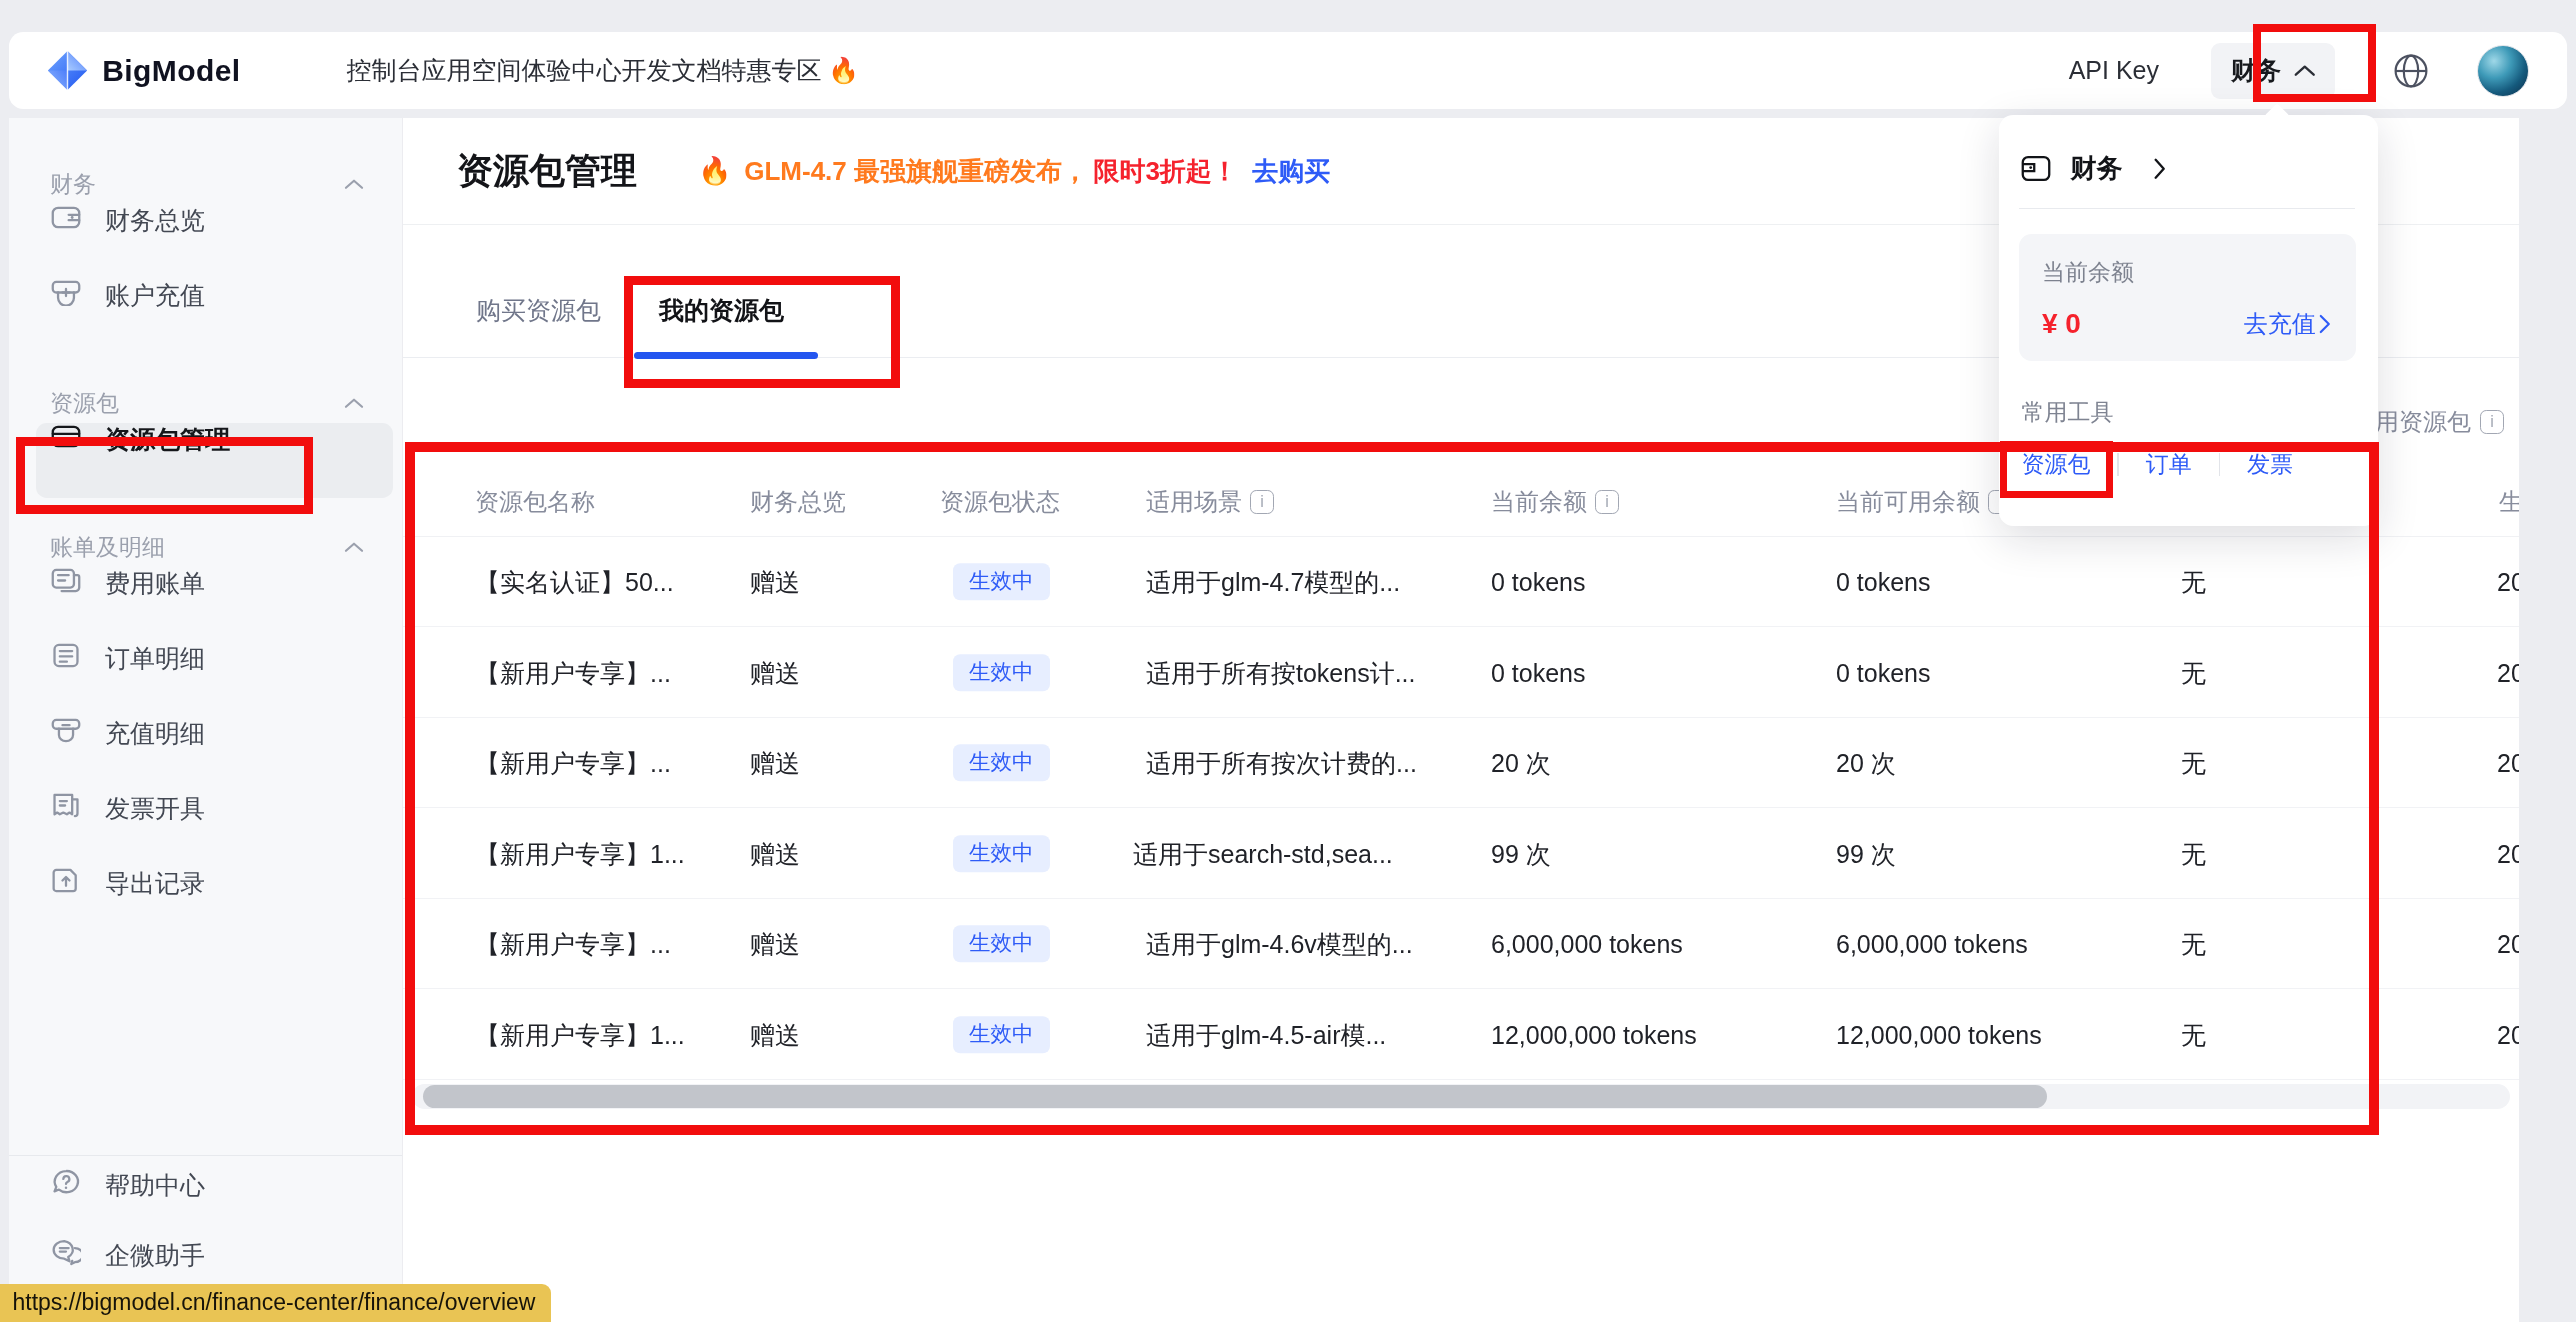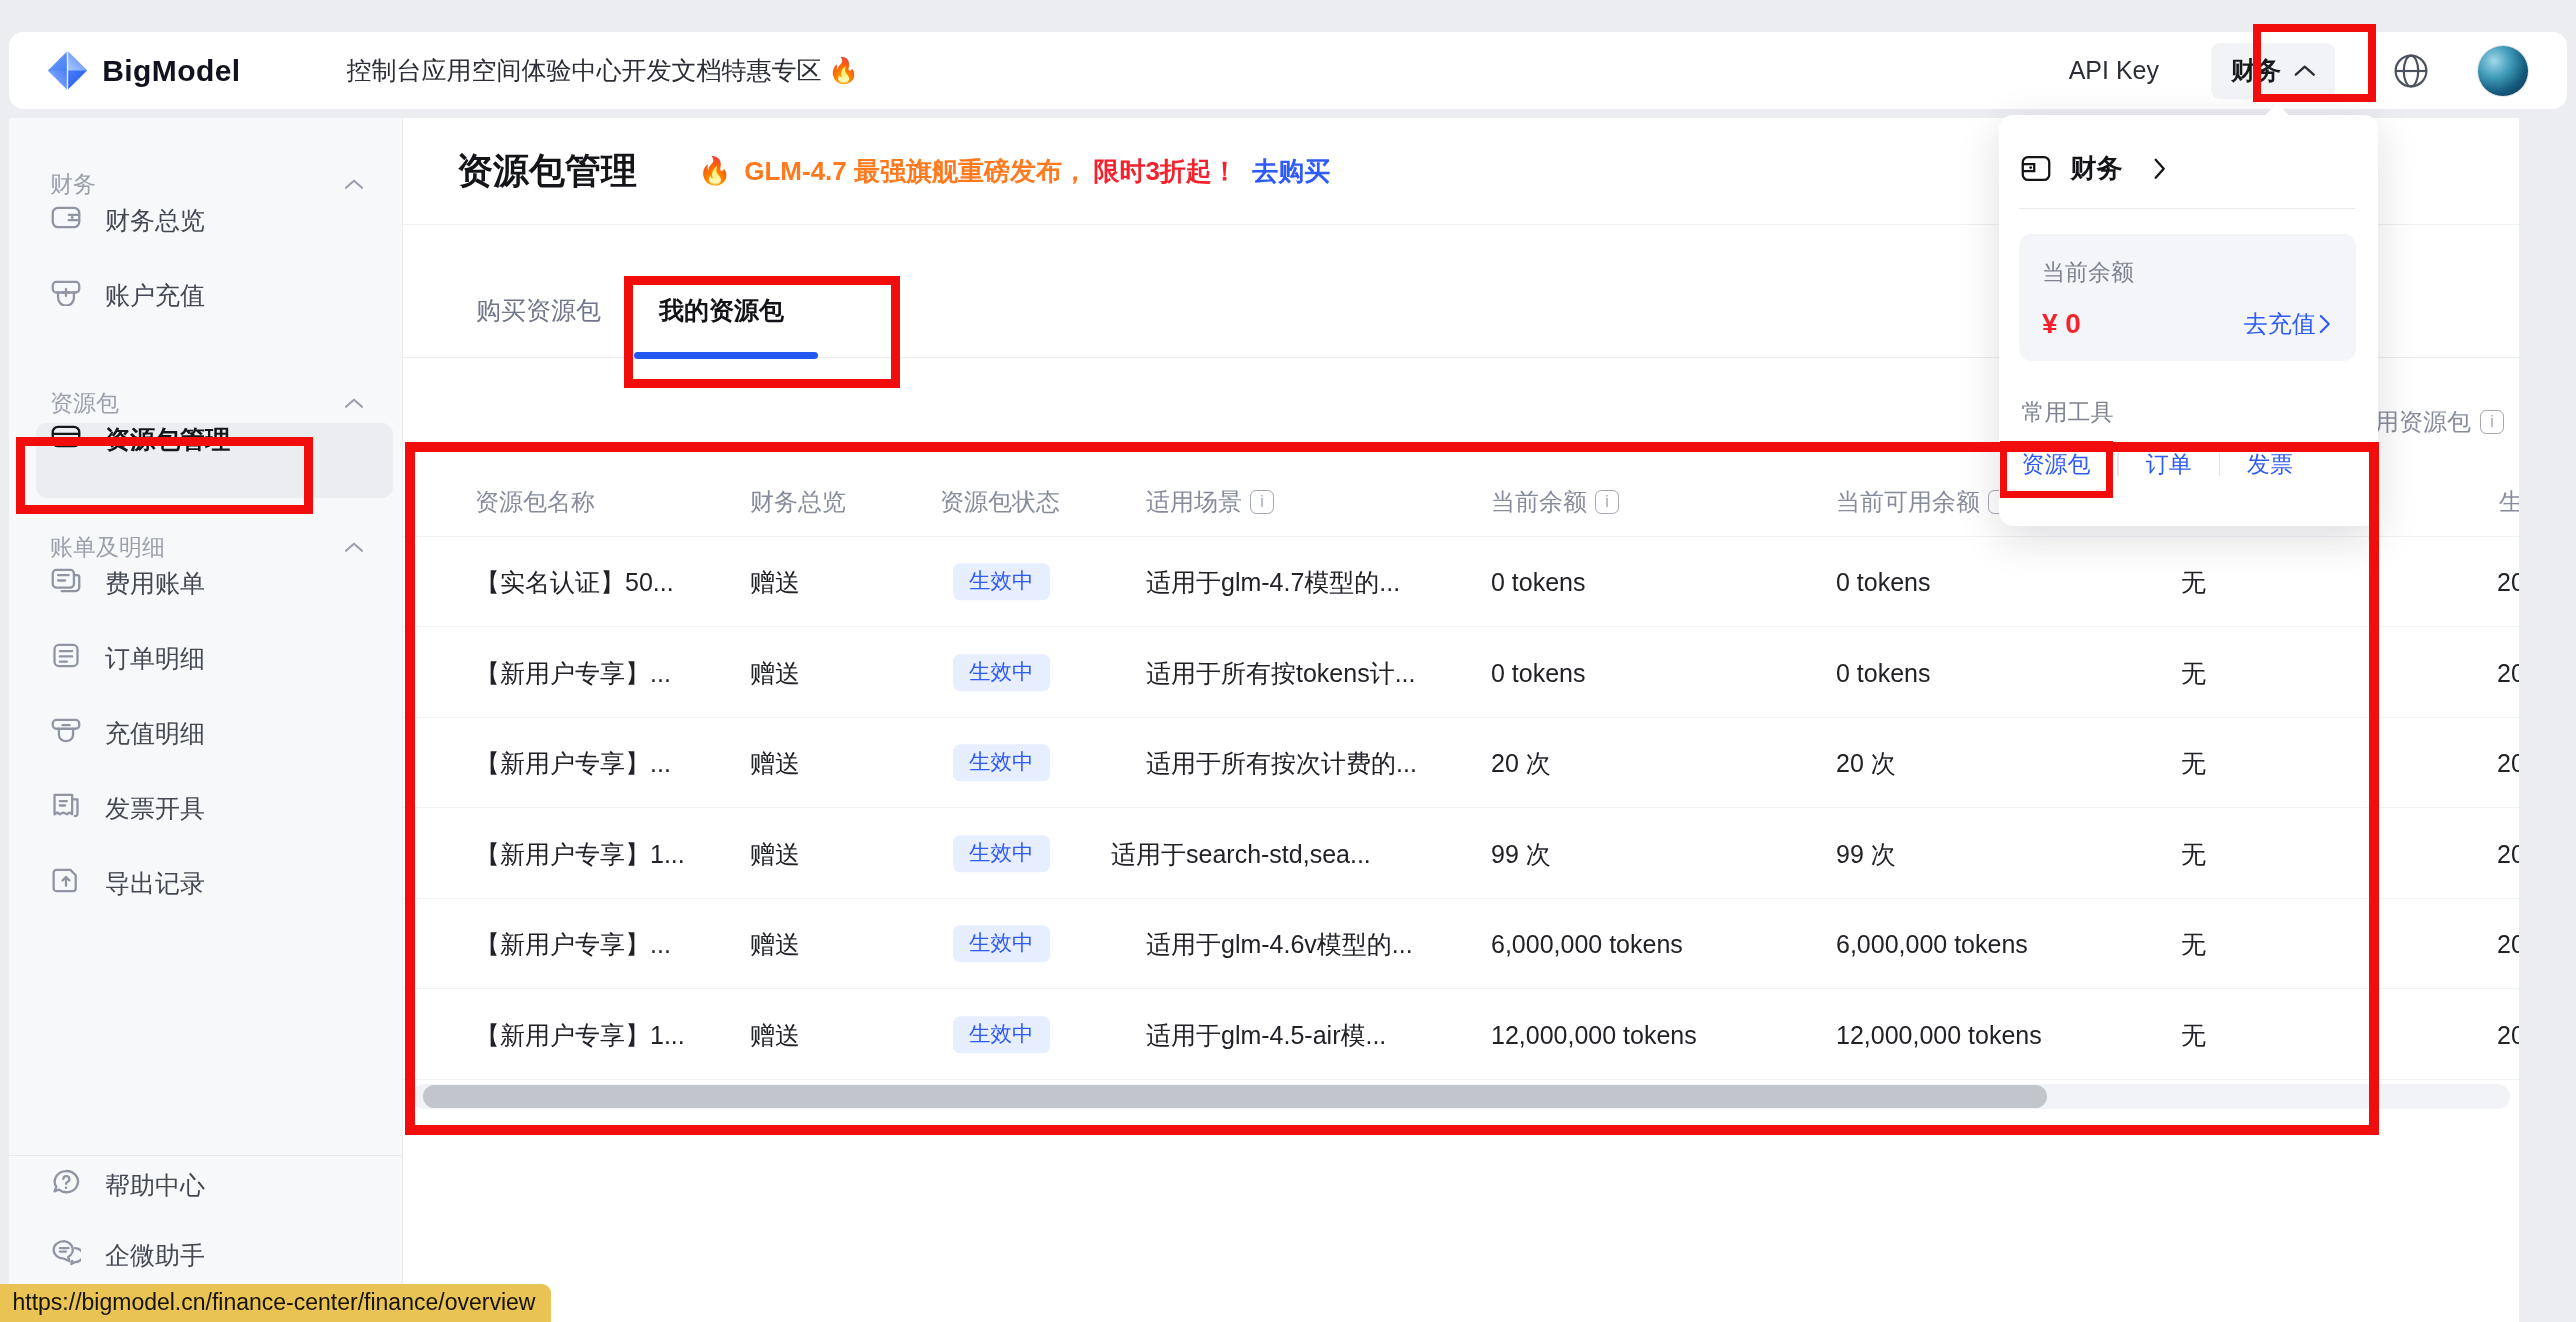--- a/index.html
+++ b/index.html
@@ -353,21 +353,21 @@
         <div class="cell" style="left: 743px;">适用于所有按次计费的...</div>
         <div class="cell" style="left: 1088px;">20 次</div>
         <div class="cell" style="left: 1433px;">20 次</div>
         <div class="cell" style="left: 1778px;">无</div>
         <div class="cell" style="left: 2094px;">20</div>
       </div>
       <div class="trow" style="top: 691px;">
         <div class="cell" style="left: 72px;">【新用户专享】1...</div>
         <div class="cell" style="left: 347px;">赠送</div>
         <div class="cell" style="left: 550px;"><span class="badge" style="background: rgb(231, 238, 255); color: rgb(46, 91, 247);">生效中</span></div>
-        <div class="cell" style="left: 708px;">适用于search-std,sea...</div>
+        <div class="cell" style="left: 730px;">适用于search-std,sea...</div>
         <div class="cell" style="left: 1088px;">99 次</div>
         <div class="cell" style="left: 1433px;">99 次</div>
         <div class="cell" style="left: 1778px;">无</div>
         <div class="cell" style="left: 2094px;">20</div>
       </div>
       <div class="trow" style="top: 781px;">
         <div class="cell" style="left: 72px;">【新用户专享】...</div>
         <div class="cell" style="left: 347px;">赠送</div>
         <div class="cell" style="left: 550px;"><span class="badge" style="background: rgb(231, 238, 255); color: rgb(46, 91, 247);">生效中</span></div>
         <div class="cell" style="left: 743px;">适用于glm-4.6v模型的...</div>

